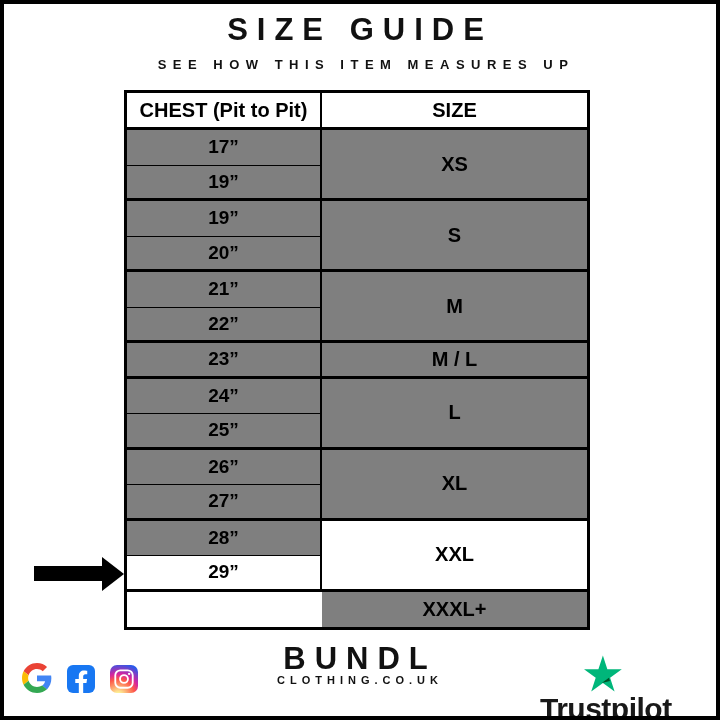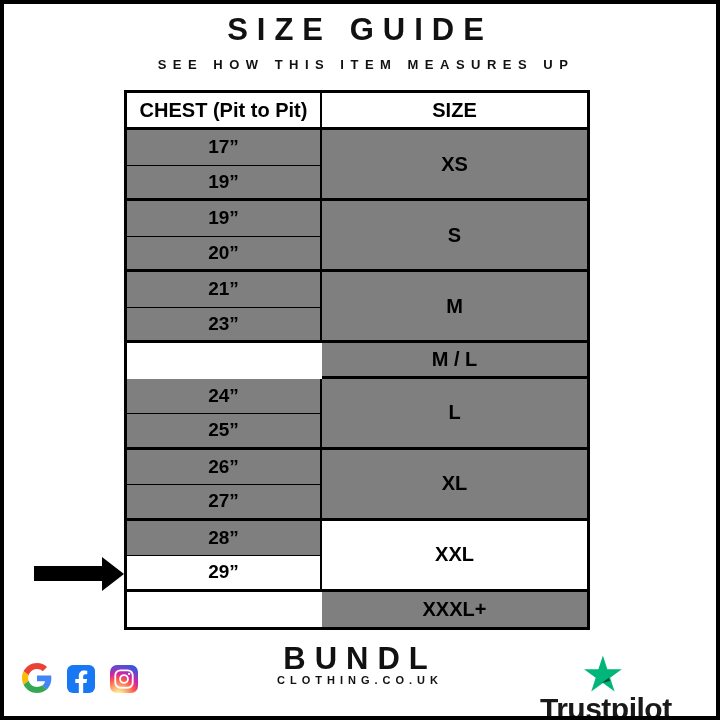--- a/index.html
+++ b/index.html
@@ -107,20 +107,21 @@
     <div class="cell c1 bthin">17”</div>
     <div class="cell c2 span2 bthick size-cell">XS</div>
     <div class="cell c1 bthick">19”</div>
 
     <div class="cell c1 bthin">19”</div>
     <div class="cell c2 span2 bthick size-cell">S</div>
     <div class="cell c1 bthick">20”</div>
 
     <div class="cell c1 bthin">21”</div>
     <div class="cell c2 span2 bthick size-cell">M</div>
+    <div class="cell c1 bthick">22”</div>
 
     <div class="cell c1 bthick">23”</div>
     <div class="cell c2 bthick size-cell">M / L</div>
 
     <div class="cell c1 bthin">24”</div>
     <div class="cell c2 span2 bthick size-cell">L</div>
     <div class="cell c1 bthick">25”</div>
 
     <div class="cell c1 bthin">26”</div>
     <div class="cell c2 span2 bthick size-cell">XL</div>

